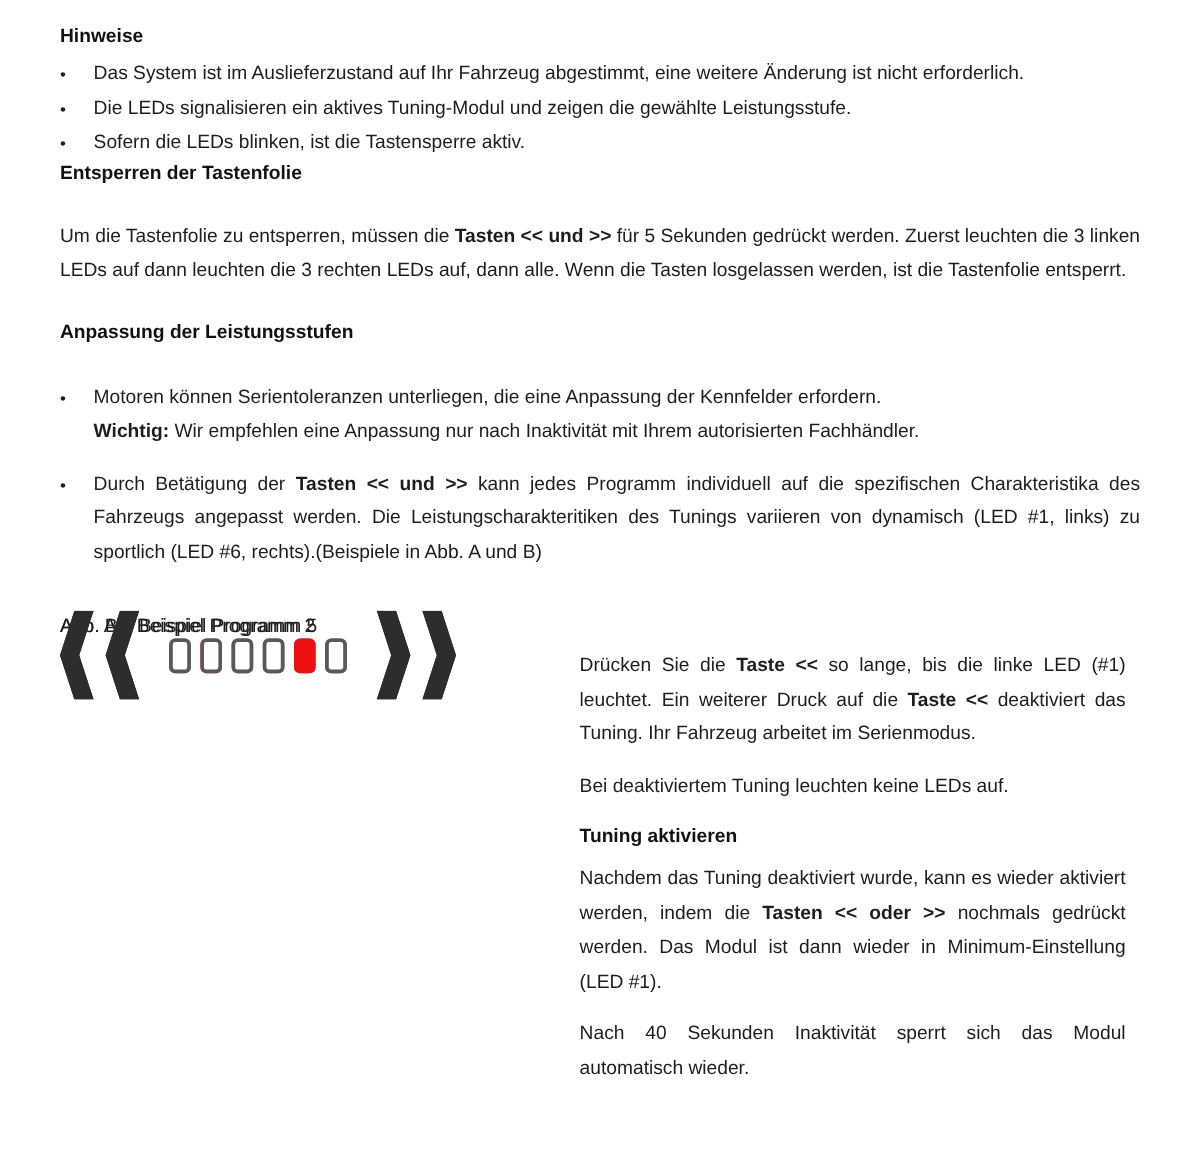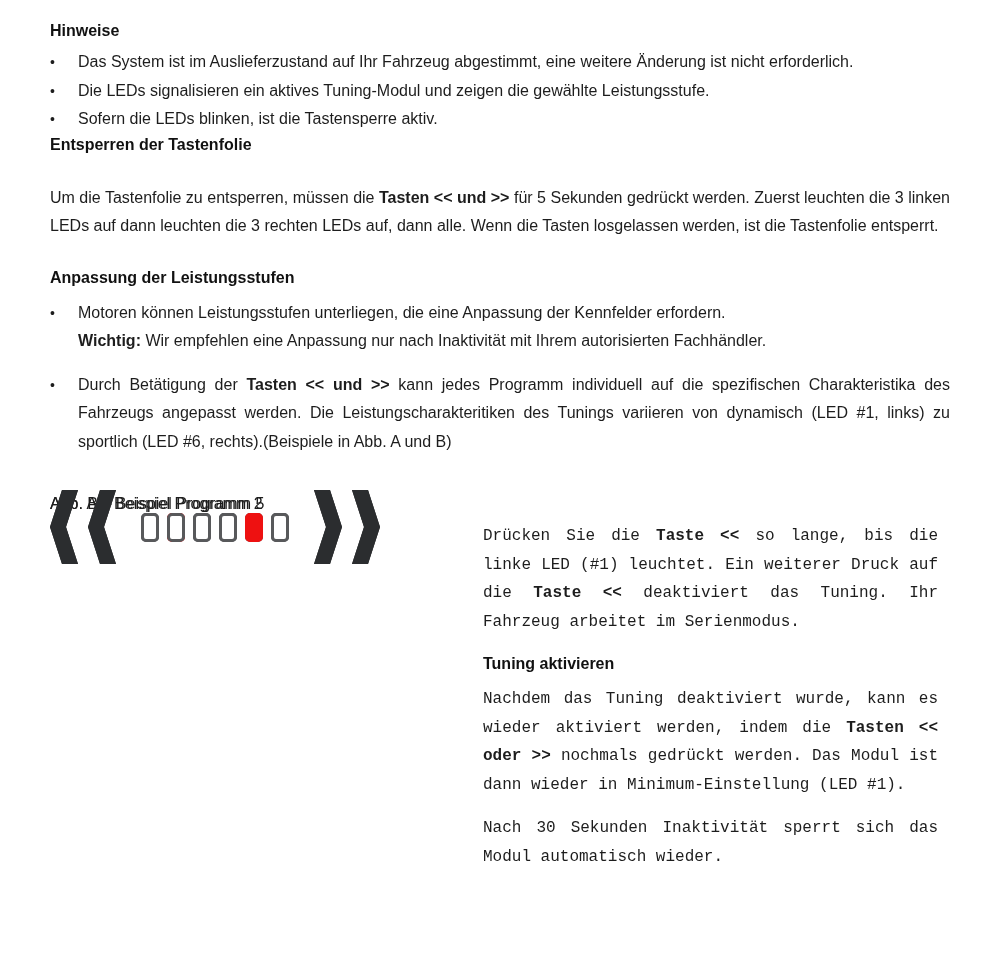--- a/index.html
+++ b/index.html
@@ -22,37 +22,37 @@
   h3{font-size:16px;font-weight:bold;color:var(--heading);margin:0;line-height:22px;}
   .sec-hinweise h3{margin-bottom:6px;}
   .bullets{margin:0;}
   .bullet{display:flex;}
   .bullet .marker{width:28px;flex:none;font-size:14px;}
   .bullet .btext{flex:1;text-align:justify;}
   .sec-entsperren{}
   .sec-entsperren h3{margin-bottom:28px;}
   .sec-entsperren p{margin:0;text-align:justify;}
   .sec-anpassung{margin-top:26px;}
-  .sec-anpassung h3{margin-bottom:10px;}
+  .sec-anpassung h3{margin-bottom:29px;}
   .sec-anpassung .bullet + .bullet{margin-top:15px;}
   
   .figures{position:relative;height:420px;margin-top:34px;}
   .caption-a{position:absolute;left:0;top:4;}
   .caption-b{position:absolute;left:0;top:232;}
   .figure{position:absolute;left:6;display:flex;align-items:center;}
   .figure-a{top:56;}
   .figure-b{top:282;}
   .chevron-svg{display:block;}
   .chevron-svg polygon{fill:var(--chevron);}
   .led-strip{display:flex;gap:8px;margin:0 15px;align-items:center;}
   .led{width:18px;height:29px;border:3px solid var(--led_border);border-radius:5px;background:#fff;}
   .led-active{background:var(--accent_red);border-color:var(--accent_red);}
   .right-col{position:absolute;left:433px;top:32px;width:467px;text-align:justify;}
   .right-col h3{margin:0 0 10px 0;}
-  .right-col p{margin:0 12px 15px 0;font-family:Liberation Mono, monospace;}
+  .right-col p{margin:0 12px 15px 0;}
   .right-col h3.h-activate{margin-top:17px;}
 </style>
 </head>
 <body>
 
 <div class="page">
 
   <div class="sec-hinweise">
     <h3>Hinweise</h3>
     <div class="bullets">
@@ -74,21 +74,21 @@
   <div class="sec-entsperren">
     <h3>Entsperren der Tastenfolie</h3>
     <p><span>Um die Tastenfolie zu entsperren, müssen die </span><span style="font-weight: bold;">Tasten &lt;&lt; und &gt;&gt;</span><span> für 5 Sekunden gedrückt werden. Zuerst leuchten die 3 linken LEDs auf dann leuchten die 3 rechten LEDs auf, dann alle. Wenn die Tasten losgelassen werden, ist die Tastenfolie entsperrt.</span></p>
   </div>
 
   <div class="sec-anpassung">
     <h3>Anpassung der Leistungsstufen</h3>
     <div class="bullets">
       <div class="bullet">
         <span class="marker">•</span>
-        <div class="btext"><span>Motoren können Leistungsstufen unterliegen, die eine Anpassung der Kennfelder erfordern.</span><br><span style="font-weight: bold;">Wichtig:</span><span> Wir empfehlen eine Anpassung nur nach Inaktivität mit Ihrem autorisierten Fachhändler.</span></div>
+        <div class="btext"><span>Motoren können Serientoleranzen unterliegen, die eine Anpassung der Kennfelder erfordern.</span><br><span style="font-weight: bold;">Wichtig:</span><span> Wir empfehlen eine Anpassung nur nach Inaktivität mit Ihrem autorisierten Fachhändler.</span></div>
       </div>
       <div class="bullet">
         <span class="marker">•</span>
         <div class="btext"><span>Durch Betätigung der </span><span style="font-weight: bold;">Tasten &lt;&lt; und &gt;&gt;</span><span> kann jedes Programm individuell auf die spezifischen Charakteristika des Fahrzeugs angepasst werden. Die Leistungscharakteritiken des Tunings variieren von dynamisch (LED #1, links) zu sportlich (LED #6, rechts).(Beispiele in Abb. A und B)</span></div>
       </div>
     </div>
   </div>
 
   <div class="figures">
 
@@ -137,19 +137,20 @@
       <span>
         <svg class="chevron-svg" width="76" height="74" viewBox="0 0 76 74">
           <polygon points="10,0 26,0 38,37 26,74 10,74 22,37"></polygon>
           <polygon points="48,0 64,0 76,37 64,74 48,74 60,37"></polygon>
         </svg>
       </span>
     </div>
 
     <div class="right-col">
       <p><span>Drücken Sie die </span><span style="font-weight: bold;">Taste &lt;&lt;</span><span> so lange, bis die linke LED (#1) leuchtet. Ein weiterer Druck auf die </span><span style="font-weight: bold;">Taste &lt;&lt;</span><span> deaktiviert das Tuning. Ihr Fahrzeug arbeitet im Serienmodus.</span></p>
+      <p>Bei deaktiviertem Tuning leuchten keine LEDs auf.</p>
       <h3 class="h-activate">Tuning aktivieren</h3>
       <p><span>Nachdem das Tuning deaktiviert wurde, kann es wieder aktiviert werden, indem die </span><span style="font-weight: bold;">Tasten &lt;&lt; oder &gt;&gt;</span><span> nochmals gedrückt werden. Das Modul ist dann wieder in Minimum-Einstellung (LED #1).</span></p>
-      <p>Nach 30 Sekunden Inaktivität sperrt sich das Modul automatisch wieder.</p>
+      <p>Nach 40 Sekunden Inaktivität sperrt sich das Modul automatisch wieder.</p>
     </div>
 
   </div>
 </div>
 
 </body></html>

